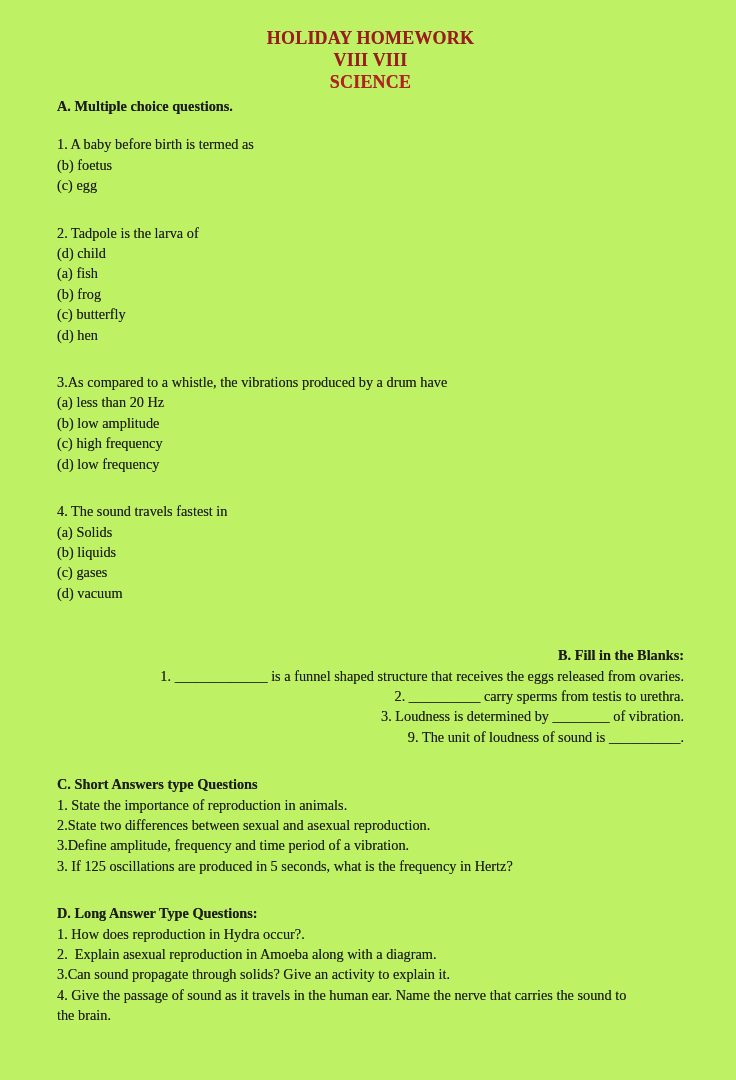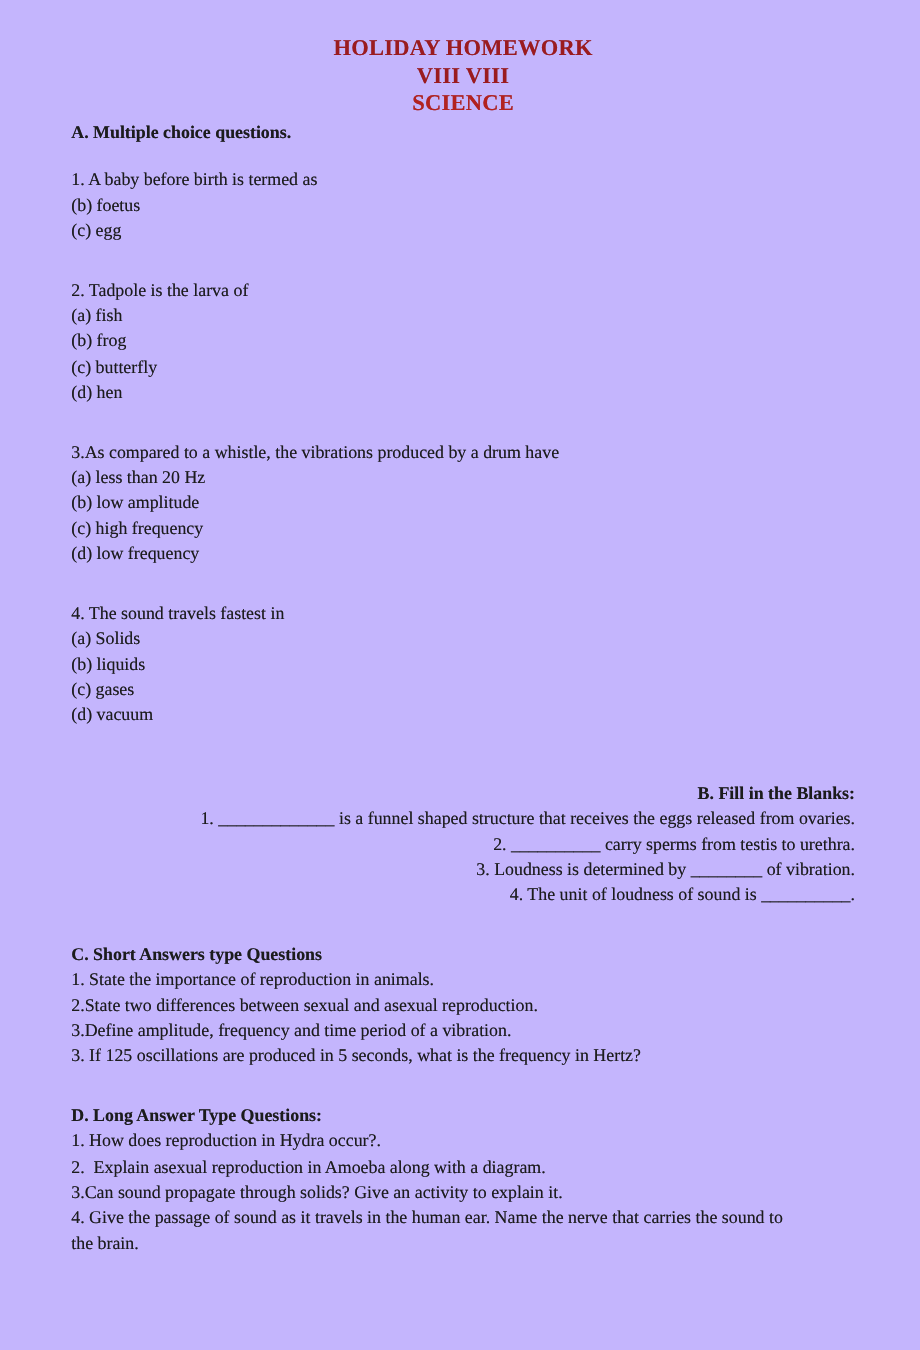--- a/index.html
+++ b/index.html
@@ -5,21 +5,21 @@
   html, body {
     margin: 0;
     padding: 0;
     background: #ffffff;
   }
   .page {
     position: relative;
     width: 736px;
     height: 1080px;
     box-sizing: border-box;
-    background: #c4b5fd;
+    background: #bef264;
     padding: 27px 52px 0 57px;
     font-family: "Liberation Serif", "DejaVu Serif", serif;
     color: #1c1c1c;
     overflow: hidden;
   }
   .title-block {
     text-align: center;
     margin-bottom: 3px;
   }
   .title-line {
@@ -56,20 +56,21 @@
   <div class="ln bold">A. Multiple choice questions.</div>
 
   <div class="block-gap">
     <div class="ln">1. A baby before birth is termed as</div>
     <div class="ln">(b) foetus</div>
     <div class="ln">(c) egg</div>
   </div>
 
   <div class="q-gap">
     <div class="ln">2. Tadpole is the larva of</div>
+    <div class="ln">(d) child</div>
     <div class="ln">(a) fish</div>
     <div class="ln">(b) frog</div>
     <div class="ln">(c) butterfly</div>
     <div class="ln">(d) hen</div>
   </div>
 
   <div class="q-gap">
     <div class="ln">3.As compared to a whistle, the vibrations produced by a drum have</div>
     <div class="ln">(a) less than 20 Hz</div>
     <div class="ln">(b) low amplitude</div>
@@ -83,21 +84,21 @@
     <div class="ln">(b) liquids</div>
     <div class="ln">(c) gases</div>
     <div class="ln">(d) vacuum</div>
   </div>
 
   <div class="big-gap">
     <div class="ln bold">B. Fill in the Blanks:</div>
     <div class="ln">1. _____________ is a funnel shaped structure that receives the eggs released from ovaries.</div>
     <div class="ln">2. __________ carry sperms from testis to urethra.</div>
     <div class="ln">3. Loudness is determined by ________ of vibration.</div>
-    <div class="ln">4. The unit of loudness of sound is __________.</div>
+    <div class="ln">9. The unit of loudness of sound is __________.</div>
   </div>
 
   <div class="q-gap">
     <div class="ln bold">C. Short Answers type Questions</div>
     <div class="ln">1. State the importance of reproduction in animals.</div>
     <div class="ln">2.State two differences between sexual and asexual reproduction.</div>
     <div class="ln">3.Define amplitude, frequency and time period of a vibration.</div>
     <div class="ln">3. If 125 oscillations are produced in 5 seconds, what is the frequency in Hertz?</div>
   </div>
 

